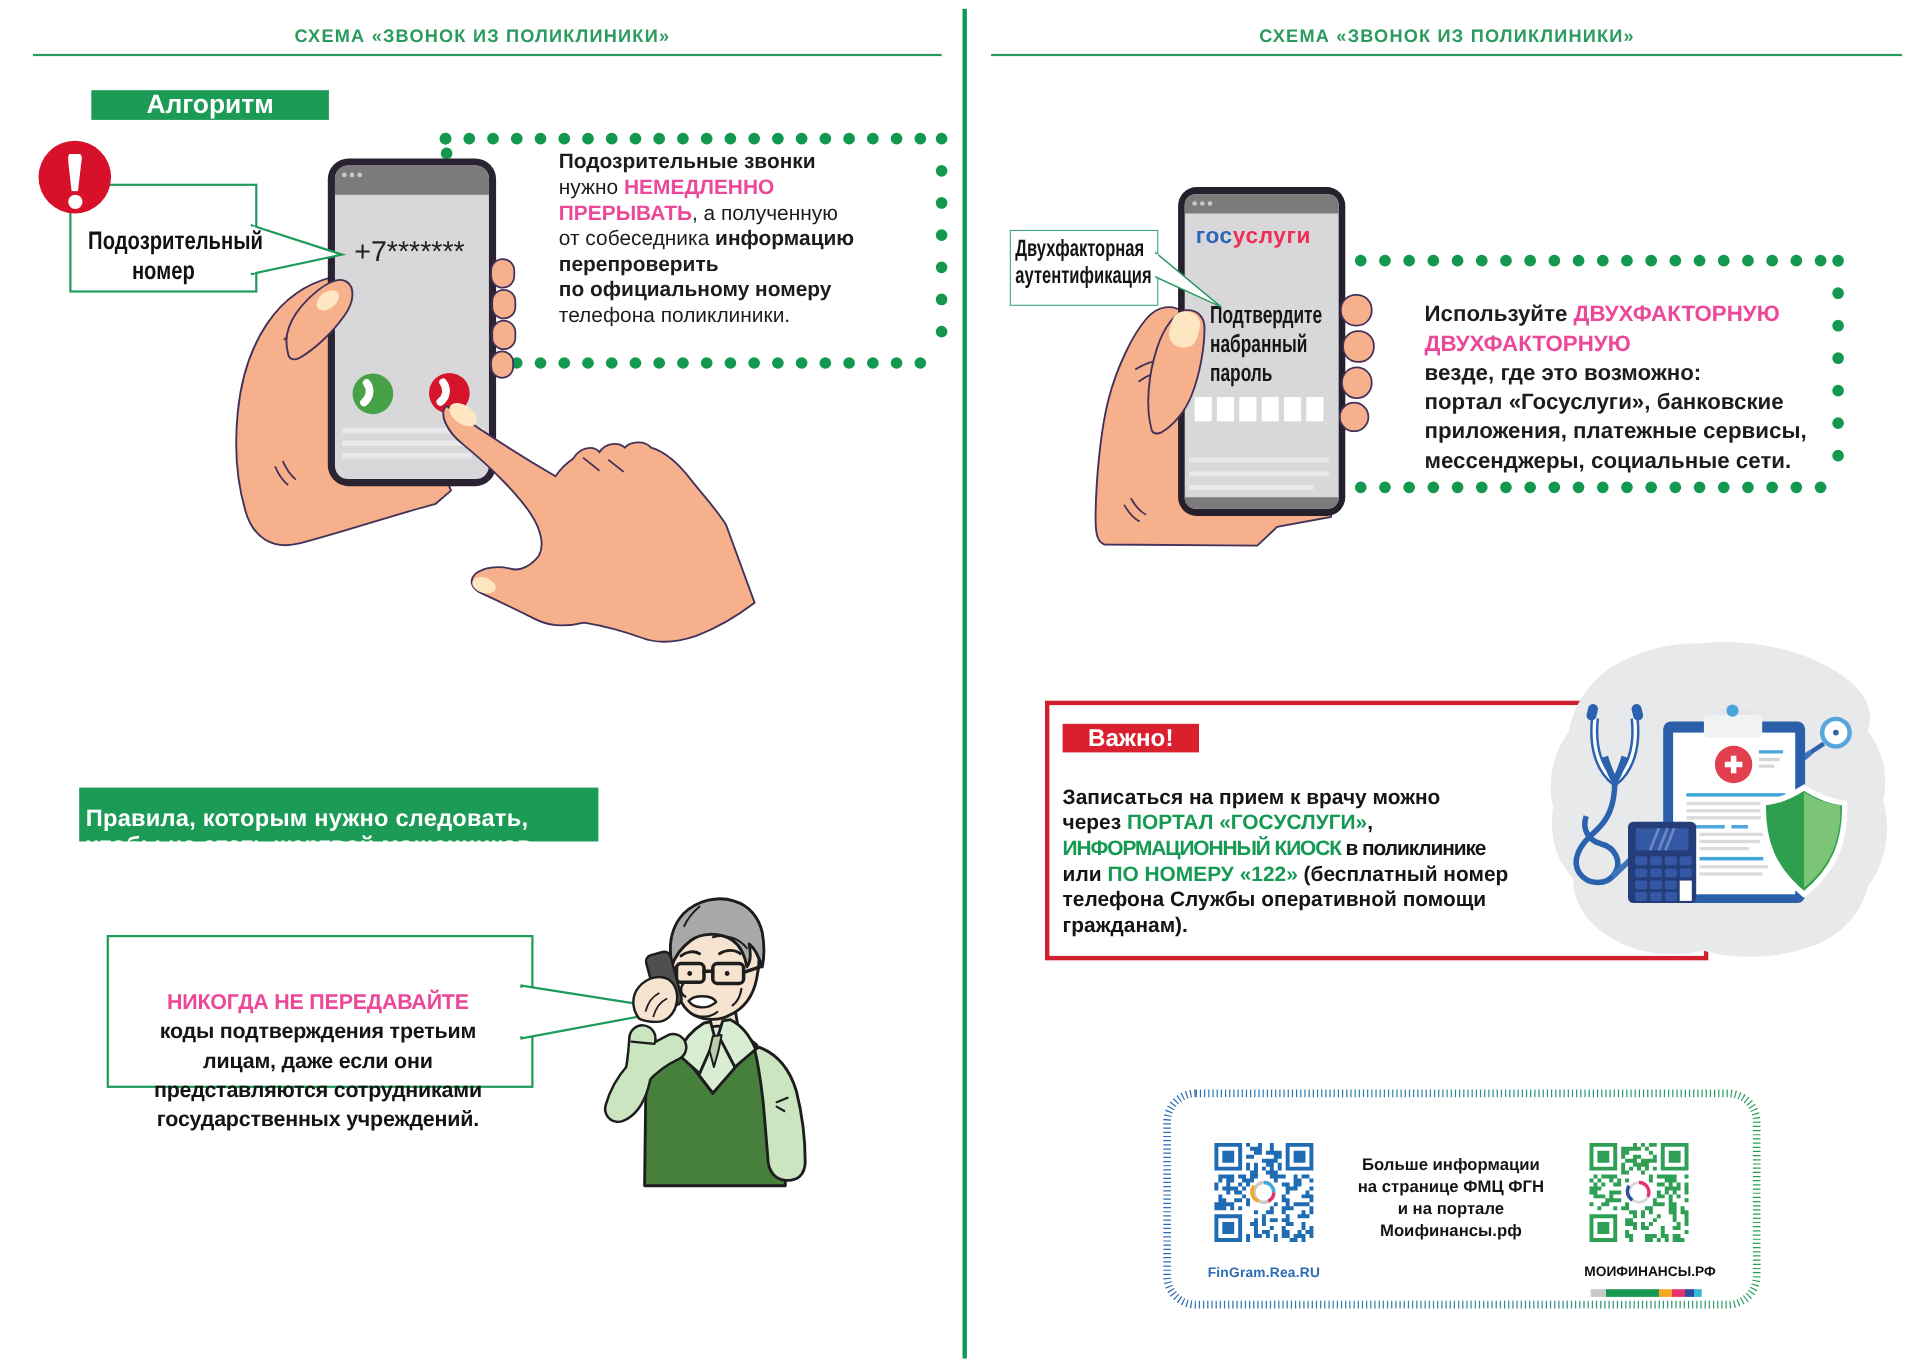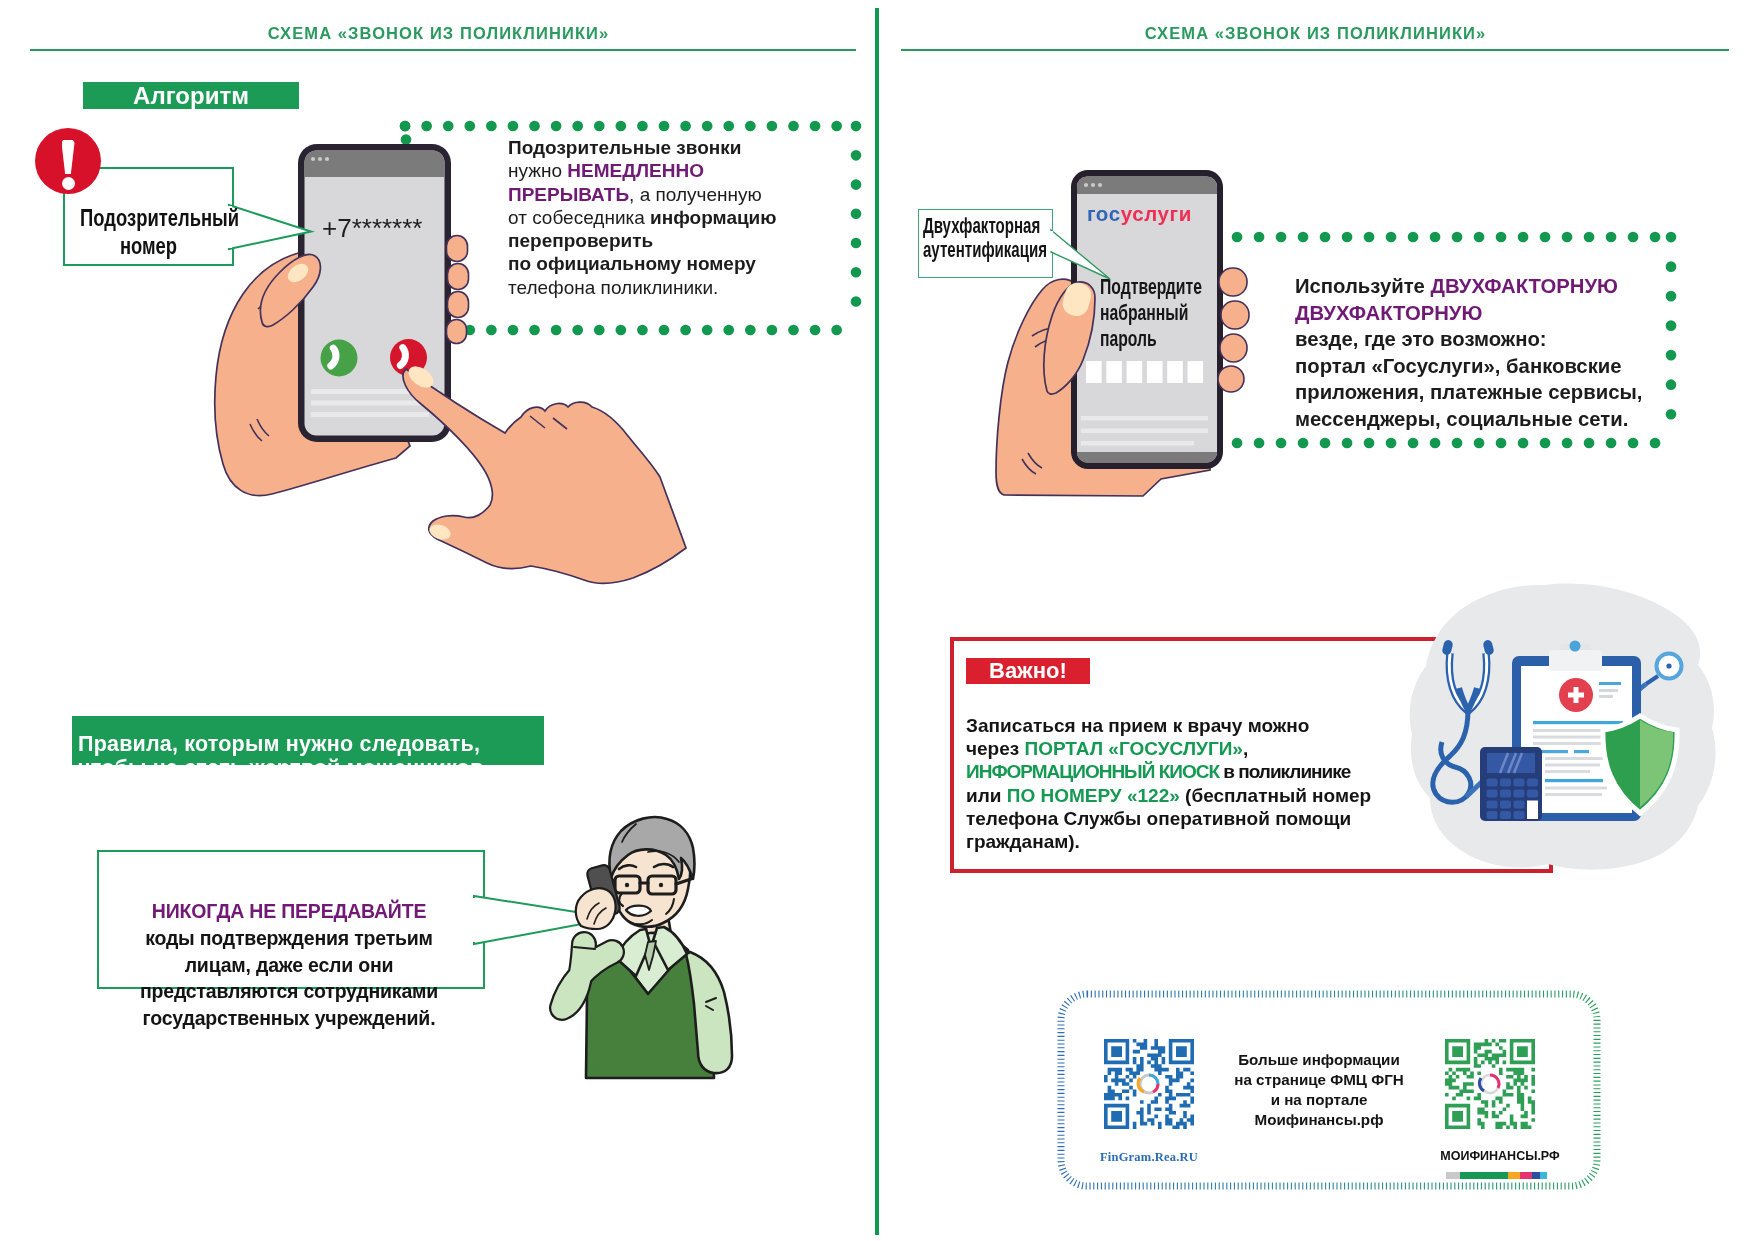--- a/index.html
+++ b/index.html
@@ -1,20 +1,20 @@
 <!DOCTYPE html>
 <html lang="ru"><head>
 <meta charset="utf-8">
 <style>
   html,body{margin:0;padding:0;background:#ffffff;}
   #page{position:relative;width:1754px;height:1241px;background:#ffffff;overflow:hidden;
         font-family:"Liberation Sans", sans-serif;}
   .abs{position:absolute;}
   .grn{color:#169a53;}
-  .red{color:#701a75;}
+  .red{color:#ec4899;}
   .hdr{top:24px;text-align:center;font-weight:bold;font-size:16.5px;letter-spacing:1.1px;color:#2a9a5e;}
   .hline{top:49px;height:2px;background:#27995c;}
   .dottxt{color:#1c1c1c;}
 </style>
 </head>
 <body>
 <div id="page">
 
   <div class="abs" style="left:875px;top:8px;width:4px;height:1227px;background:#0d9a50;"></div>
 
@@ -368,19 +368,19 @@
     <g>
       <circle cx="1490" cy="1084" r="13" fill="#ffffff"></circle>
       <circle cx="1490" cy="1084" r="9" fill="none" stroke="#d8d8d8" stroke-width="2.5"></circle>
       <path d="M1490,1075 a9,9 0 0 1 8,13" stroke="#e5326e" stroke-width="3" fill="none"></path>
       <path d="M1484,1091 a9,9 0 0 1 -3,-13" stroke="#2b4ea0" stroke-width="3" fill="none"></path>
     </g>
   </svg>
   <div class="abs" style="left:1210px;top:1050px;width:218px;text-align:center;font-weight:bold;font-size:15.2px;
        line-height:20px;color:#141414;z-index:3;">Больше информации<br>на странице ФМЦ ФГН<br>и на портале<br>Моифинансы.рф</div>
   <div class="abs" style="left:1060px;top:1150px;width:178px;text-align:center;font-weight:bold;font-size:12.5px;
-       letter-spacing:0.2px;color:#2a6cb4;z-index:3;font-family:Liberation Serif, serif;">FinGram.Rea.RU</div>
+       letter-spacing:0.2px;color:#2a6cb4;z-index:3;">FinGram.Rea.RU</div>
   <div class="abs" style="left:1420px;top:1149px;width:160px;text-align:center;font-weight:bold;font-size:12.5px;
        color:#111;z-index:3;">МОИФИНАНСЫ.РФ</div>
   <div class="abs" style="left:1446px;top:1172px;width:101px;height:7px;z-index:3;background:
        linear-gradient(to right,#c9c9c9 0 14px,#169a53 14px 62px,#f5a623 62px 74px,#e5326e 74px 86px,#2b4ea0 86px 94px,#39b8d8 94px 101px);"></div>
 
 </div>
 
 </body></html>

